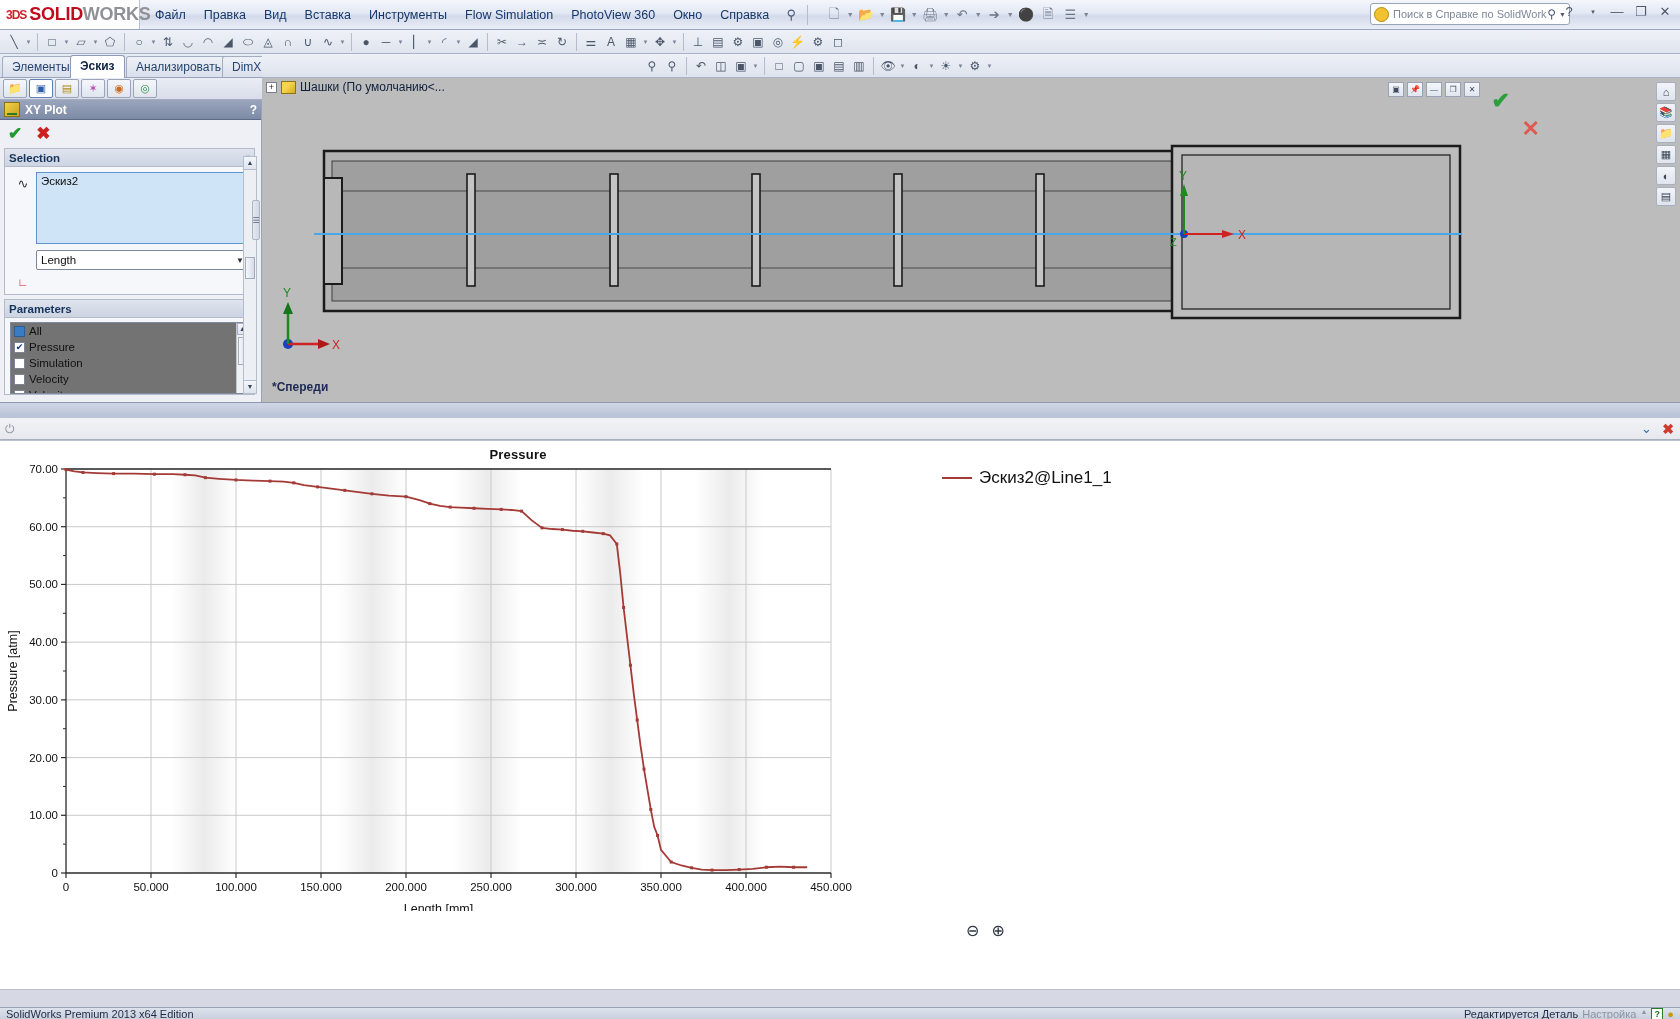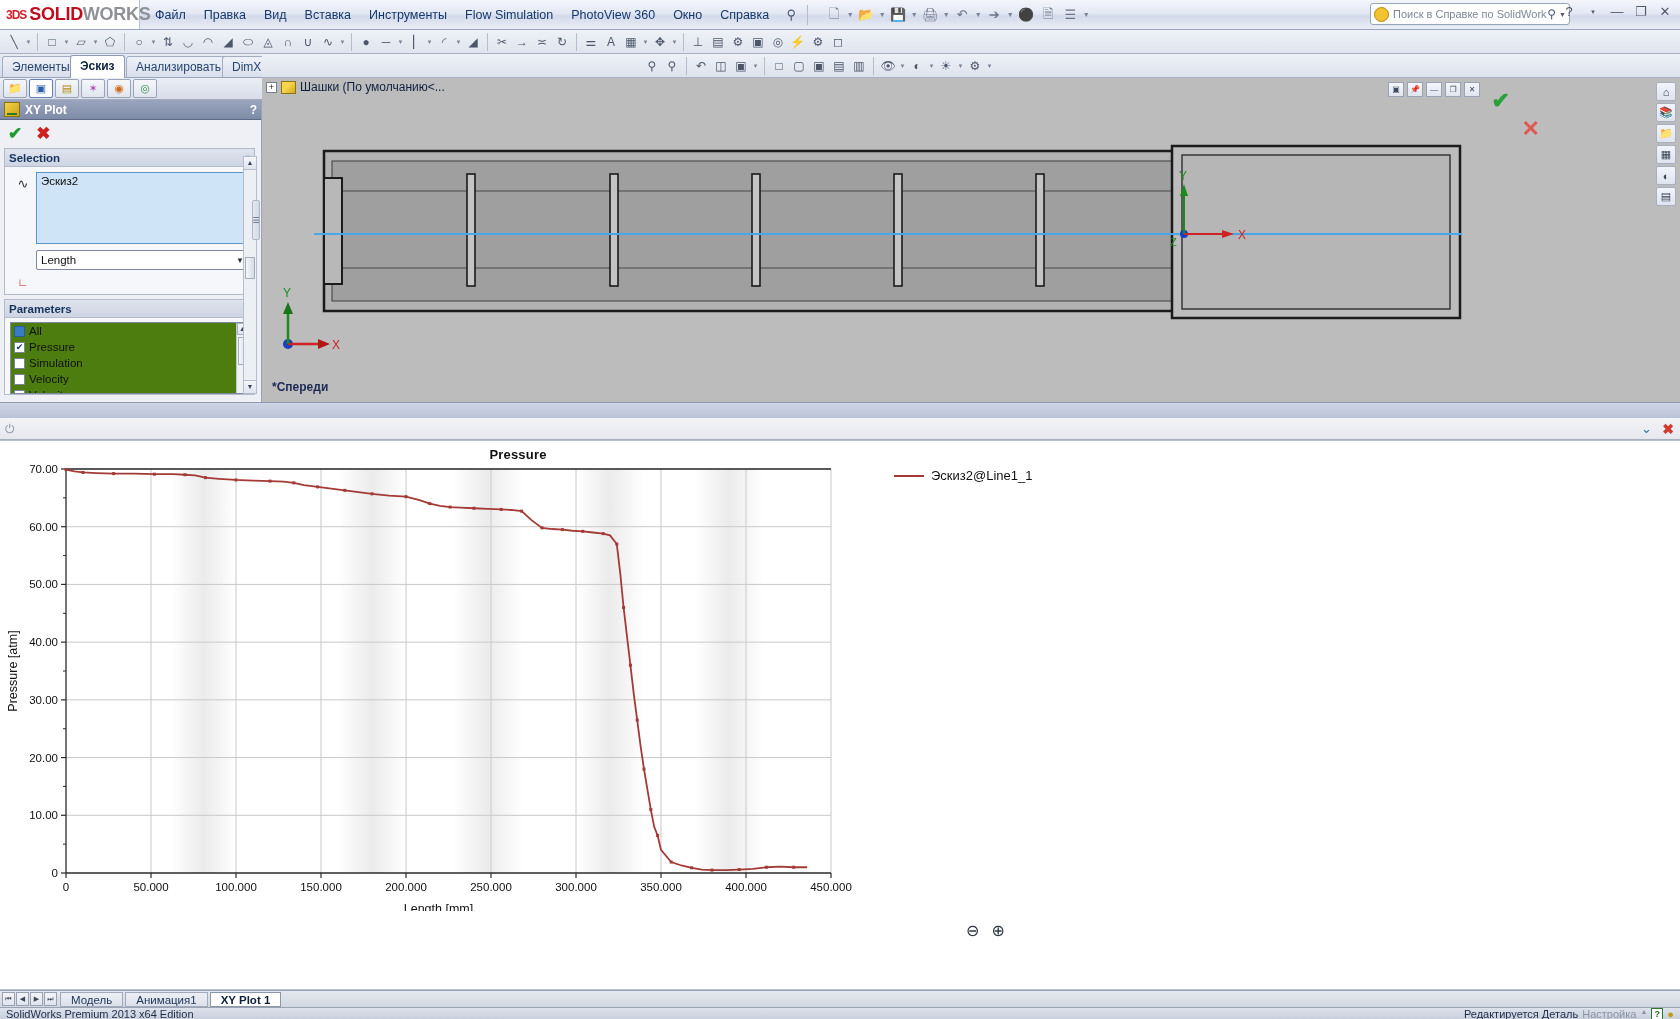--- a/index.html
+++ b/index.html
@@ -159,21 +159,21 @@
   }
   .pm-combo {
     margin: 6px 0 0 26px; height: 20px; background: #fff;
     border: 1px solid #7c889d; border-radius: 2px;
     display: flex; align-items: center; padding-left: 4px;
     font-size: 11.5px; color: #101010;
   }
   .pm-combo .arw { margin-left: auto; margin-right: 4px; font-size: 8px; color: #26303f; }
 
   .param-list {
-    margin: 4px 5px 0 5px; background: #4d7c0f; border: 1px solid #7f8a9e;
+    margin: 4px 5px 0 5px; background: #737373; border: 1px solid #7f8a9e;
     height: 72px; position: relative; overflow: hidden;
   }
   .param-row { display: flex; align-items: center; height: 16px; padding-left: 3px; font-size: 11.5px; color: #111; }
   .cbx {
     width: 11px; height: 11px; border: 1px solid #7b8596; background: #fff;
     margin-right: 4px; display: inline-flex; align-items: center; justify-content: center;
     font-size: 9px; color: #123a7d; line-height: 1;
   }
   .cbx.checked::after { content: "✔"; font-size: 9px; }
   .cbx.allbox { background: #3a7cc4; border-color: #2a5c95; }
@@ -273,21 +273,21 @@
     background: #ffffff; border: 1px solid #b9bfcb; border-left: none; border-right: none;
   }
   .chart-white {
     position: absolute; left: 1px; top: 0; width: 1034px; height: 548px; background: #fff;
   }
   .chart-title {
     position: absolute; left: 0; width: 1034px; top: 6px; text-align: center;
     font-size: 13px; font-weight: bold; color: #111; letter-spacing: .2px;
   }
   .legend {
-    position: absolute; left: 893px; top: 27px; display: flex; align-items: center; font-size: 13px; color: #111;
+    position: absolute; left: 941px; top: 27px; display: flex; align-items: center; font-size: 17px; color: #111;
   }
   .legend .swatch { width: 30px; height: 2px; background: #a43a36; margin-right: 7px; }
   .zoom-btns { position: absolute; left: 965px; top: 480px; display: flex; gap: 12px; }
   .zoom-btn { font-size: 16px; color: #2e3742; }
   svg.chart { position: absolute; left: 0; top: 0; }
   .ax-label { font-size: 11.5px; fill: #111; font-family: "Liberation Sans", sans-serif; }
   .ax-title { font-size: 12.5px; fill: #111; font-family: "Liberation Sans", sans-serif; }
 
   
   .tabstrip {
@@ -786,29 +786,20 @@
           <rect x="791.1" y="424.72857142857146" width="3" height="3" fill="#a43a36"></rect>
         </svg>
 
       <div class="zoom-btns">
         <span class="zoom-btn">⊖</span>
         <span class="zoom-btn">⊕</span>
       </div>
     </div>
   </div>
 
-  <div class="tabstrip">
-    <div class="nav-btn">⏮</div>
-    <div class="nav-btn">◀</div>
-    <div class="nav-btn">▶</div>
-    <div class="nav-btn">⏭</div>
-    <div class="doctab">Модель</div>
-    <div class="doctab">Анимация1</div>
-    <div class="doctab active">XY Plot 1</div>
-  </div>
 
   <div class="statusbar">
     <span>SolidWorks Premium 2013 x64 Edition</span>
     <span class="status-right">
       <span>Редактируется Деталь</span>
       <span class="status-dim">Настройка</span>
       <span class="status-dim" style="font-size:7px;">▲</span>
       <span class="status-qicon">?</span>
       <span style="color:#c79a16;">●</span>
     </span>

